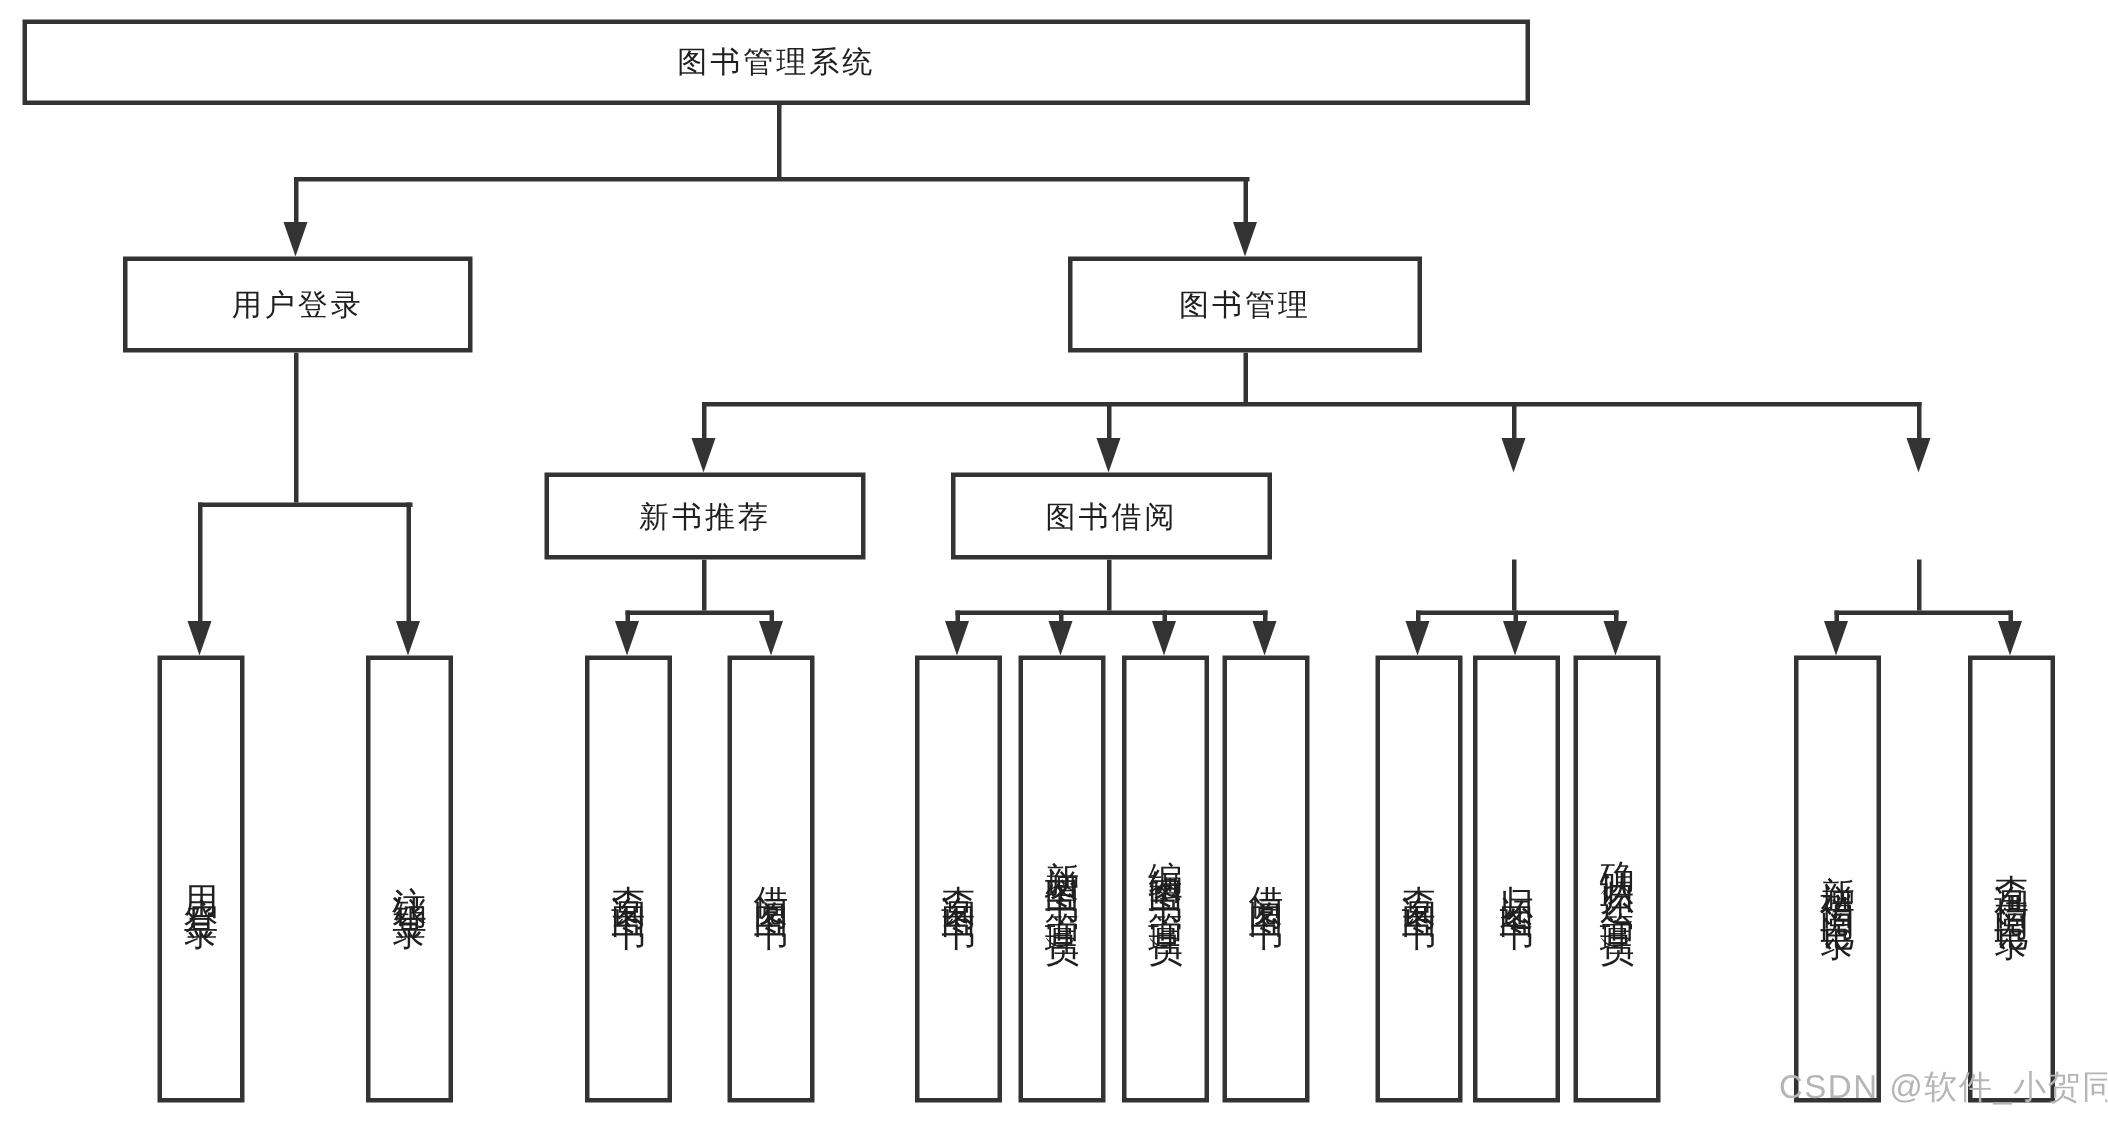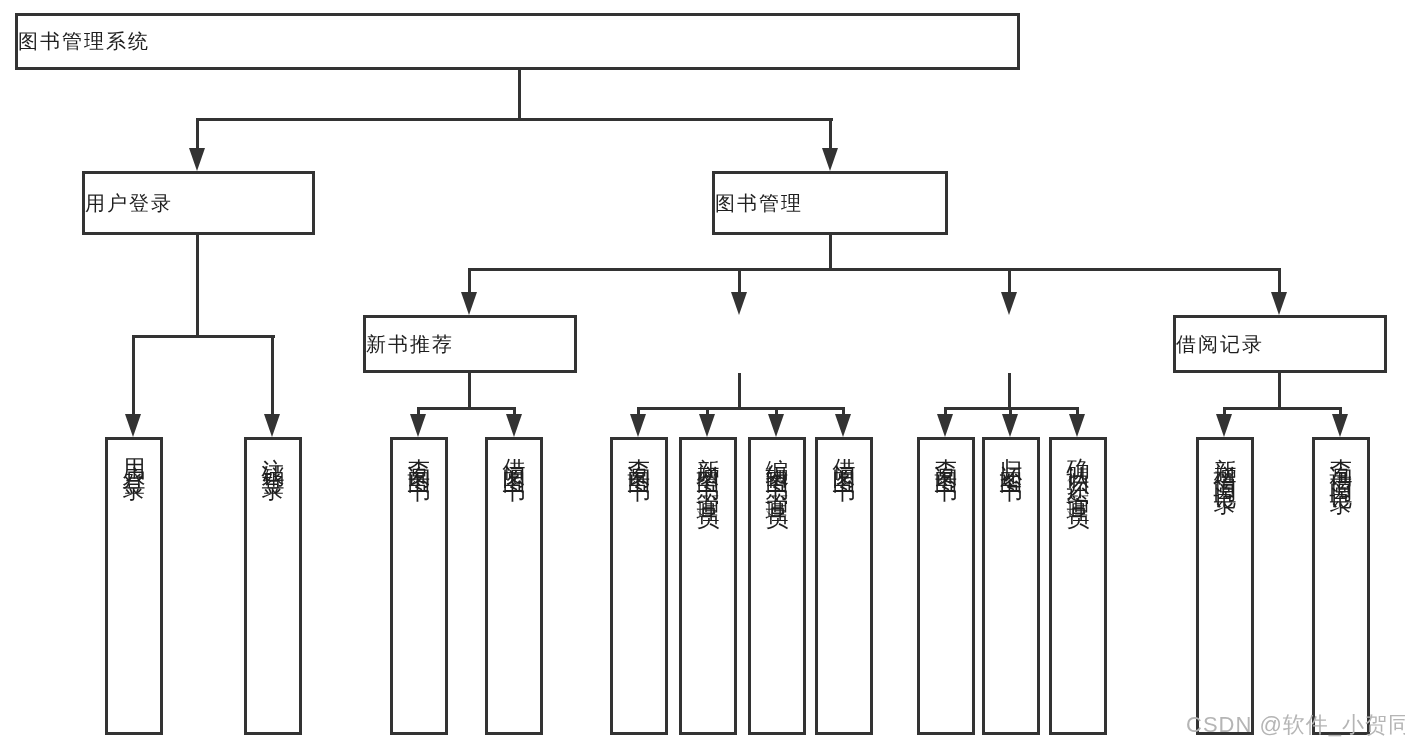--- a/index.html
+++ b/index.html
@@ -12,20 +12,21 @@
     color: var(--text, #1f1f1f);
     overflow: hidden;
   }
   .box {
     position: absolute;
     background: var(--box_bg, #fff);
     border: 3px solid var(--line, #333);
     box-sizing: border-box;
     display: flex;
     align-items: center;
+    justify-content: center;
     text-align: center;
     z-index: 2;
   }
   .h-label { font-size: 20px; letter-spacing: 2px; }
   .root-box  { left: 15px;  top: 13px;  width: 1005px; height: 57px; }
   .l2-a      { left: 82px;  top: 171px; width: 233px;  height: 64px; }
   .l2-b      { left: 712px; top: 171px; width: 236px;  height: 64px; }
   .l3        { top: 315px; width: 214px; height: 58px; }
   .l3-1 { left: 363px; }  .l3-2 { left: 634px; }
   .l3-3 { left: 903px; }  .l3-4 { left: 1173px; }
@@ -73,22 +74,22 @@
   <div class="box l2-a h-label">
     <span>用户登录</span>
   </div>
   <div class="box l2-b h-label">
     <span>图书管理</span>
   </div>
 
   <div class="box l3 l3-1 h-label">
     <span>新书推荐</span>
   </div>
-  <div class="box l3 l3-4 h-label">
-    <span>借阅记录</span>
+  <div class="box l3 l3-2 h-label">
+    <span>图书借阅</span>
   </div>
 
   <div class="box leaf lf-1">
       <span>用户登录</span>
     </div>
   <div class="box leaf lf-2">
       <span>注销登录</span>
     </div>
   <div class="box leaf lf-3">
       <span>查询图书</span>

